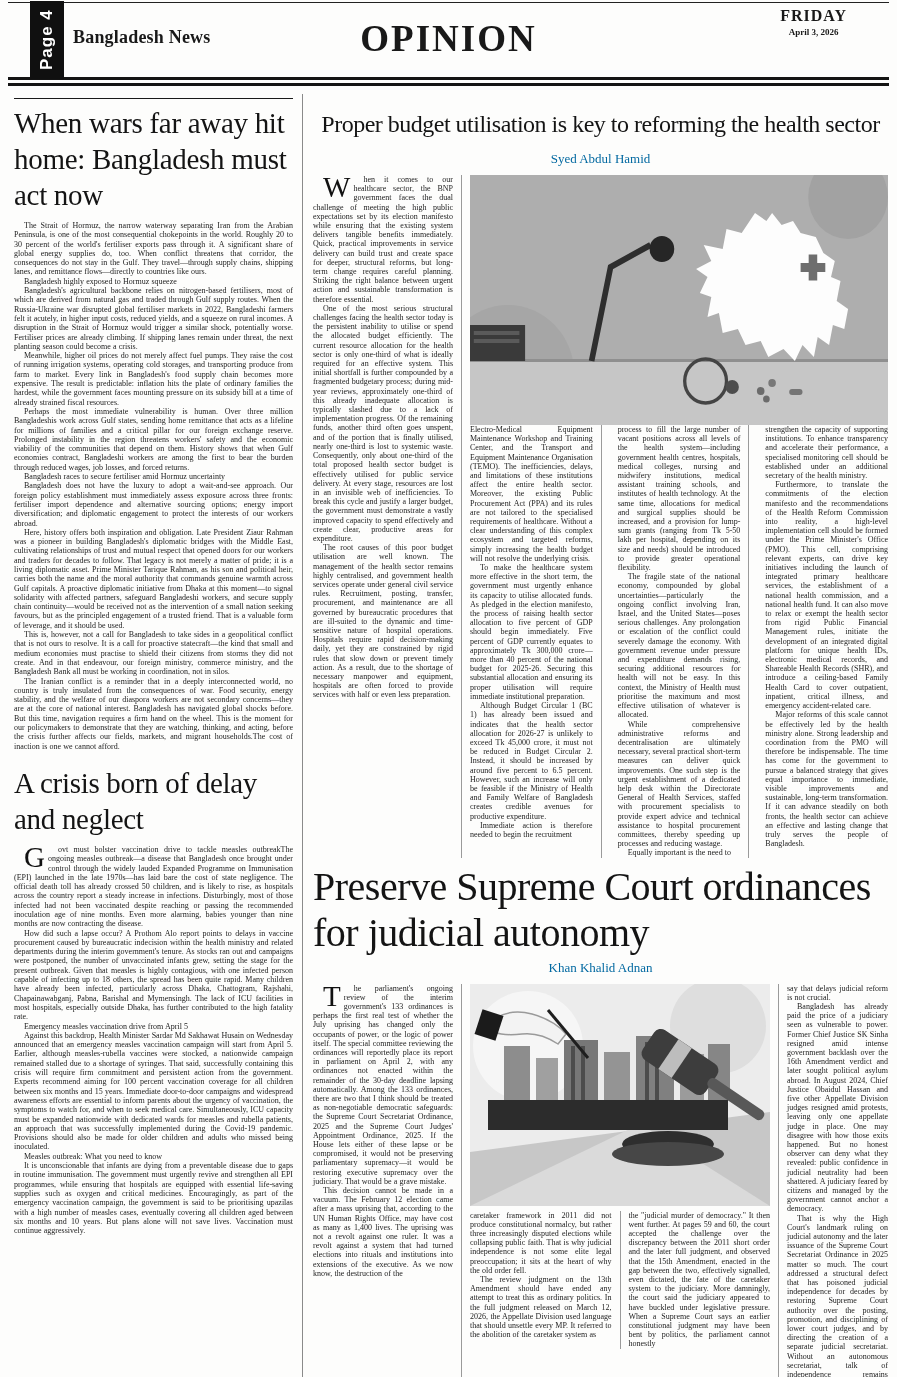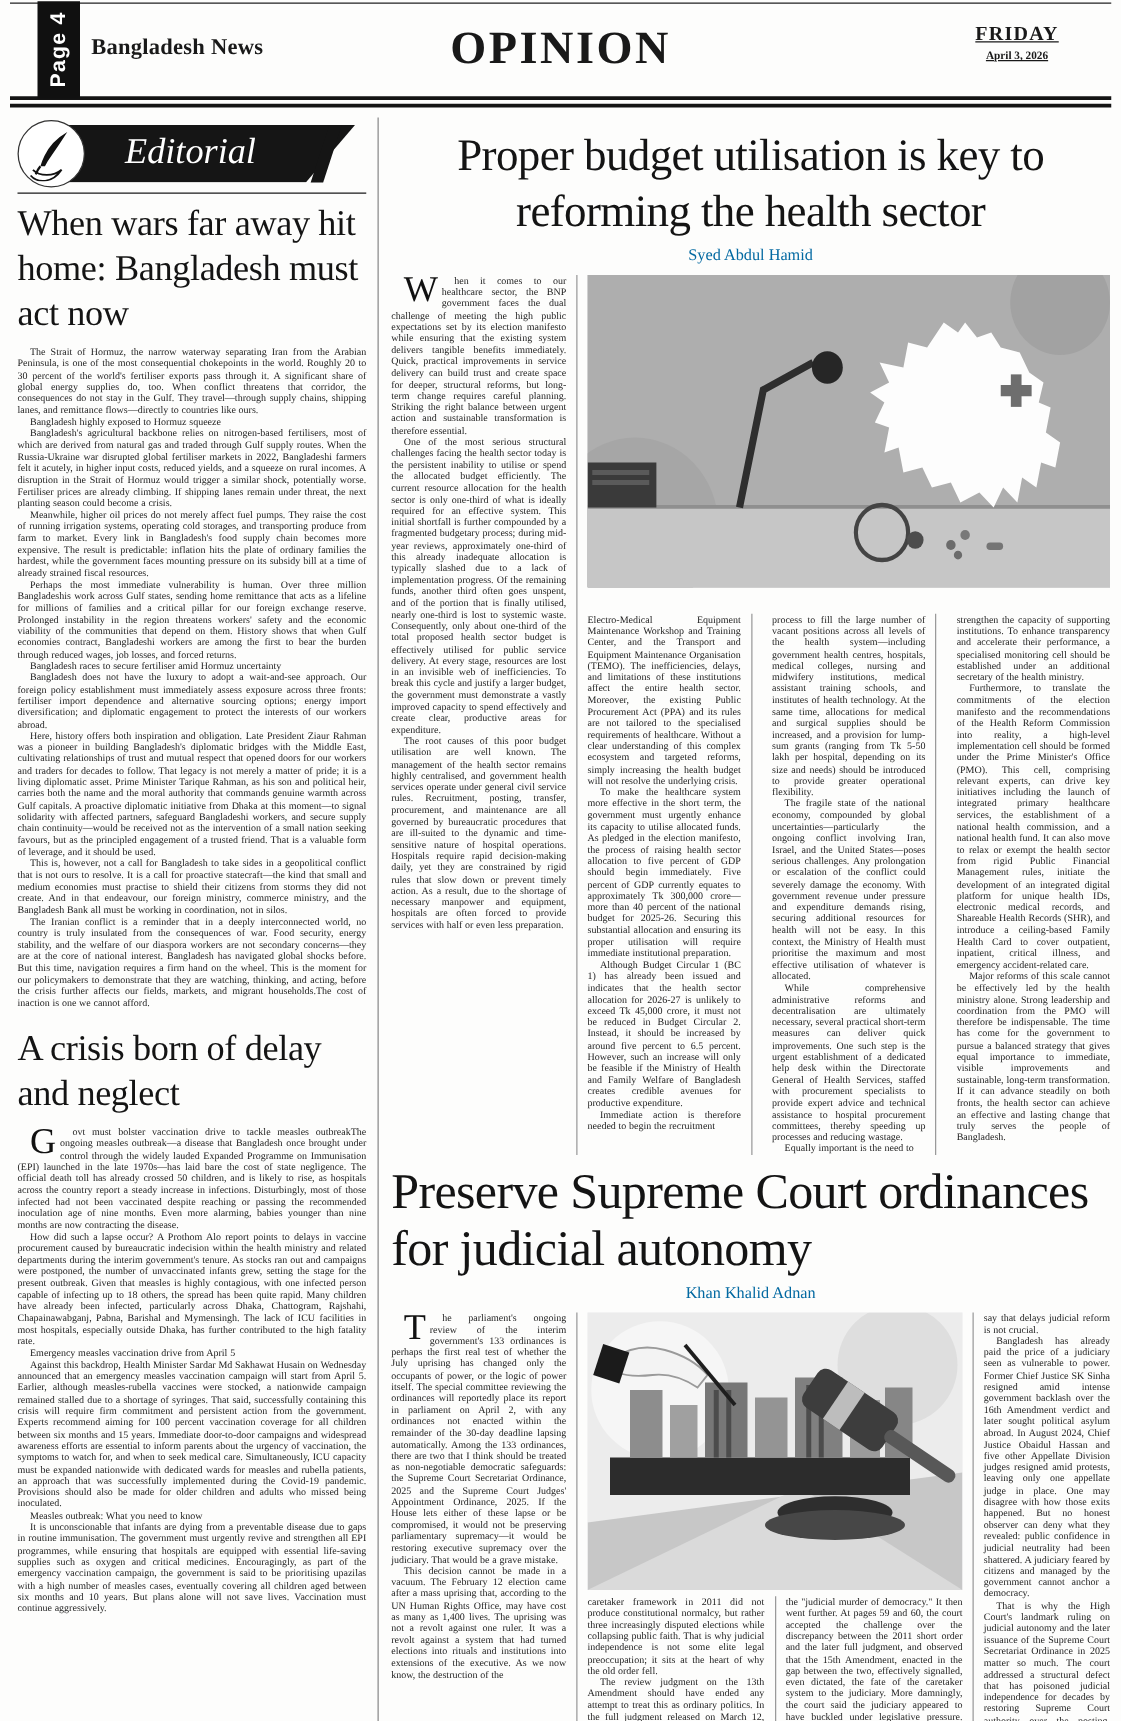--- a/index.html
+++ b/index.html
@@ -12,21 +12,21 @@
   
   .masthead-row{position:relative;height:70px;margin:2px 8px 0 8px;border-top:1px solid #222;}
   .page-tag{
     position:absolute;left:22px;top:-2px;width:34px;height:78px;background:#101010;color:#fff;
     display:flex;align-items:center;justify-content:center;
     writing-mode:vertical-rl;transform:rotate(180deg);
     font-family:"Liberation Sans","DejaVu Sans",sans-serif;font-weight:bold;font-size:17px;letter-spacing:1px;
   }
   .masthead{position:absolute;left:65px;top:24px;font-weight:bold;font-size:18px;letter-spacing:.2px;}
   .section-title{position:absolute;left:0;right:0;top:14px;text-align:center;font-weight:bold;font-size:37px;letter-spacing:2px;}
-  .dateblock{position:absolute;right:42px;top:16px;text-align:center;text-decoration:underline;}
+  .dateblock{position:absolute;right:42px;top:4px;text-align:center;}
   .dateblock .day{font-weight:bold;font-size:16px;letter-spacing:1px;}
   .dateblock .date{font-weight:bold;font-size:9px;margin-top:2px;}
   .double-rule{height:3px;margin:4px 8px 0 8px;border-top:3px solid #141414;border-bottom:3px solid #141414;}
 
   
   .content{display:flex;align-items:stretch;margin-top:8px;}
   .left-col{width:279px;flex:0 0 279px;padding:0 9px 0 14px;border-right:1px solid #8a8a8a;}
   .right-col{flex:1;padding:0 9px 0 10px;min-width:0;}
 
   
@@ -43,41 +43,41 @@
   .ed-circle{
     position:absolute;left:0px;top:-2px;width:54px;height:54px;border-radius:50%;
     background:#fff;border:1.5px solid #333;box-sizing:border-box;z-index:2;
     display:flex;align-items:center;justify-content:center;
   }
   .ed-rule{border:none;border-top:1.5px solid #1a1a1a;margin:4px 0 6px 0;}
 
   
   h1{font-weight:normal;color:#141414;margin:0;}
   .left-head{font-size:29px;line-height:36px;margin:4px 0 8px 0;letter-spacing:-.3px;}
-  .main-head{font-size:36px;line-height:45px;text-align:center;margin:8px 0 2px 0;letter-spacing:-.5px;}
+  .main-head{font-size:24px;line-height:45px;text-align:center;margin:8px 0 2px 0;letter-spacing:-.5px;}
   .court-head{font-size:40px;line-height:46px;text-align:left;margin:6px 0 0 0;letter-spacing:-.5px;}
   .byline{text-align:center;font-size:13px;color:#0369a1;margin:4px 0 8px 0;}
 
   
   .body p,.col p{
     margin:0;font-size:8px;line-height:9.3px;text-align:justify;text-indent:10px;
     letter-spacing:0px;word-spacing:.2px;color:#1c1c1c;
   }
   .col p{font-size:8px;line-height:9.2px;}
   .body p.cont,.col p.cont{text-indent:0;}
   p.dropcap::first-letter{
     float:left;font-size:29px;line-height:23px;padding:1px 3px 0 0;color:#111;
   }
 
   
   .four-col{display:flex;align-items:stretch;}
   .colsep{border-left:1px solid #9a9a9a;}
   .health .col1{flex:0 0 140px;padding-right:8px;}
   .health .group{flex:1;padding-left:8px;min-width:0;}
-  .three-cols{display:flex;margin-top:21px;justify-content:center;}
+  .three-cols{display:flex;margin-top:0;justify-content:center;}
   .three-cols .col{flex:1;min-width:0;}
   .three-cols .col+.col{margin-left:8px;padding-left:16px;}
   .court .col1{flex:0 0 140px;padding-right:8px;}
   .court .group2{flex:0 0 300px;padding:0 8px;min-width:0;}
   .court .col4{flex:1;padding-left:8px;min-width:0;}
   .two-cols{display:flex;margin-top:5px;}
   .two-cols .col{flex:1;min-width:0;}
   .two-cols .col+.col{margin-left:8px;padding-left:8px;}
 
   .article-image{width:100%;overflow:hidden;background:#b0b0b0;}
@@ -98,32 +98,20 @@
       <div class="day">FRIDAY</div>
       <div class="date">April 3, 2026</div>
     </div>
   </header>
   <div class="double-rule"></div>
 
   <div class="content">
 
     <div class="left-col">
 
-      <div class="ed-badge">
-        <div class="ed-banner"></div>
-        <div class="ed-slash"></div>
-        <div class="ed-banner-label">Editorial</div>
-        <div class="ed-circle">
-          <svg viewBox="0 0 48 48" width="44" height="44">
-            <path d="M38 5 Q24 13 18 26 Q16 30 14.5 35 L18.5 35 Q21 30 24 26 Q31 16 38 5 Z" fill="#111"></path>
-            <path d="M14.5 35 Q12 38 10.5 42" stroke="#111" stroke-width="2" fill="none"></path>
-            <path d="M8 38 C14 44 26 44 33 38 C25 50 12 50 6 43" stroke="#111" stroke-width="1.6" fill="none"></path>
-          </svg>
-        </div>
-      </div>
       <hr class="ed-rule">
 
       <h1 class="left-head">When wars far away hit home: Bangladesh must act now</h1>
       <div class="body">
           <p>The Strait of Hormuz, the narrow waterway separating Iran from the Arabian Peninsula, is one of the most consequential chokepoints in the world. Roughly 20 to 30 percent of the world's fertiliser exports pass through it. A significant share of global energy supplies do, too. When conflict threatens that corridor, the consequences do not stay in the Gulf. They travel—through supply chains, shipping lanes, and remittance flows—directly to countries like ours.</p>
           <p>Bangladesh highly exposed to Hormuz squeeze</p>
           <p>Bangladesh's agricultural backbone relies on nitrogen-based fertilisers, most of which are derived from natural gas and traded through Gulf supply routes. When the Russia-Ukraine war disrupted global fertiliser markets in 2022, Bangladeshi farmers felt it acutely, in higher input costs, reduced yields, and a squeeze on rural incomes. A disruption in the Strait of Hormuz would trigger a similar shock, potentially worse. Fertiliser prices are already climbing. If shipping lanes remain under threat, the next planting season could become a crisis.</p>
           <p>Meanwhile, higher oil prices do not merely affect fuel pumps. They raise the cost of running irrigation systems, operating cold storages, and transporting produce from farm to market. Every link in Bangladesh's food supply chain becomes more expensive. The result is predictable: inflation hits the plate of ordinary families the hardest, while the government faces mounting pressure on its subsidy bill at a time of already strained fiscal resources.</p>
           <p>Perhaps the most immediate vulnerability is human. Over three million Bangladeshis work across Gulf states, sending home remittance that acts as a lifeline for millions of families and a critical pillar for our foreign exchange reserve. Prolonged instability in the region threatens workers' safety and the economic viability of the communities that depend on them. History shows that when Gulf economies contract, Bangladeshi workers are among the first to bear the burden through reduced wages, job losses, and forced returns.</p>
           <p>Bangladesh races to secure fertiliser amid Hormuz uncertainty</p>

